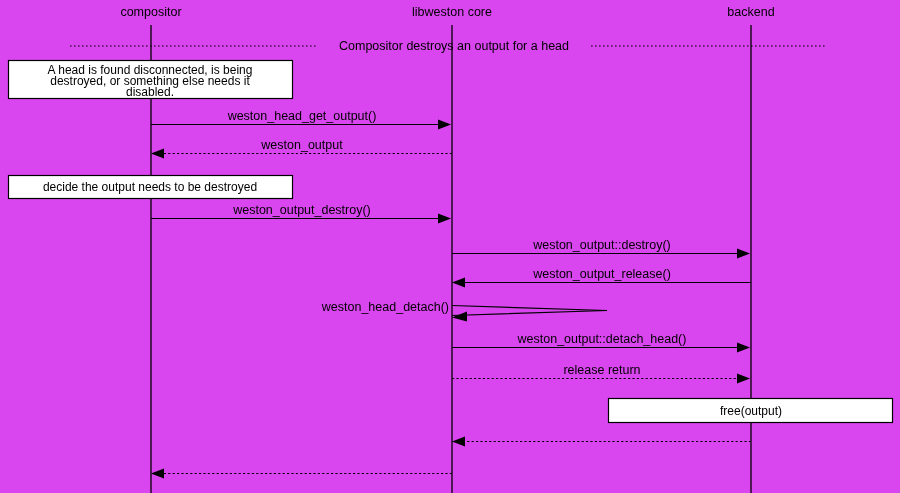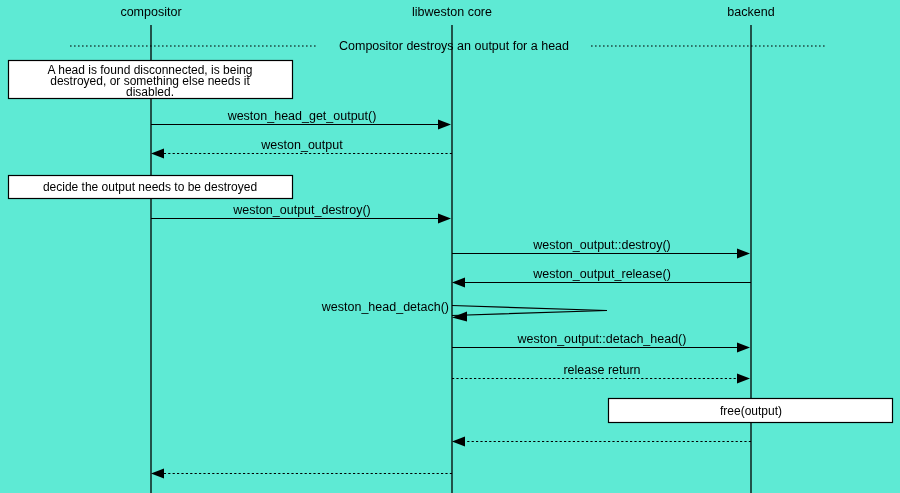--- a/index.html
+++ b/index.html
@@ -7,21 +7,21 @@
     padding: 0;
     background: #ffffff;
   }
   body {
     font-family: "Liberation Sans", "DejaVu Sans", sans-serif;
   }
   #diagram-root {
     position: relative;
     width: 900px;
     height: 493px;
-    background: #5eead4;
+    background: #d946ef;
     overflow: hidden;
   }
   #diagram-svg {
     position: absolute;
     left: 0;
     top: 0;
     width: 900px;
     height: 493px;
   }
   .actor-label {

